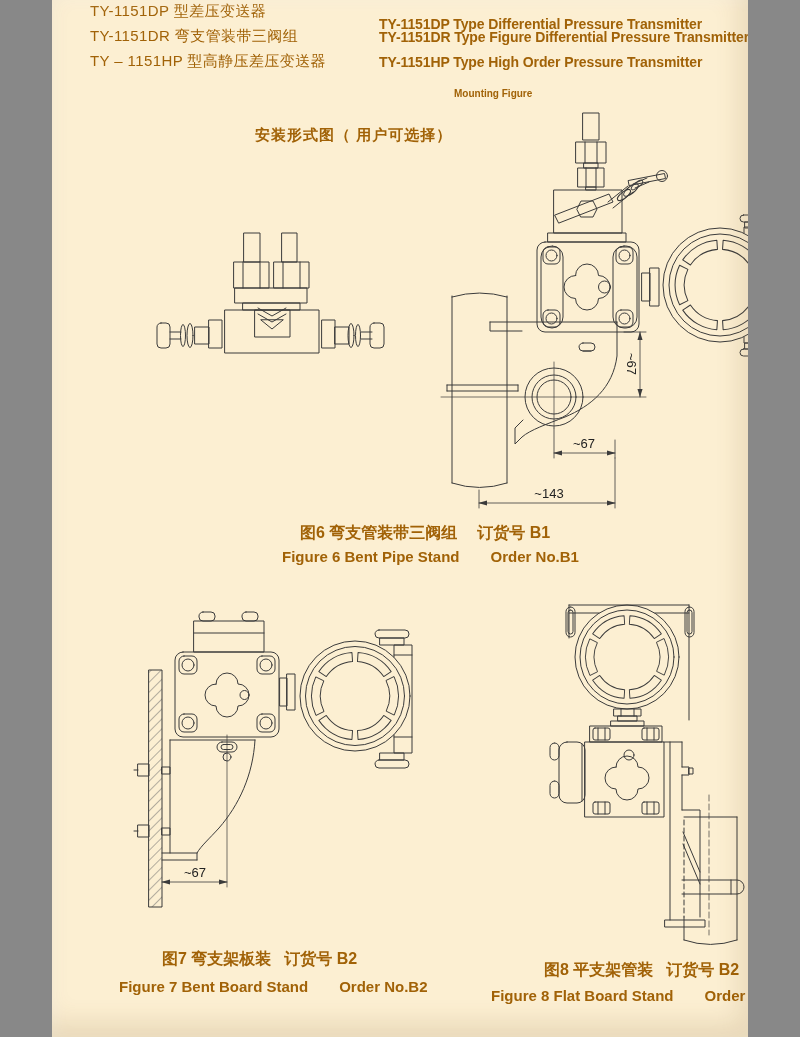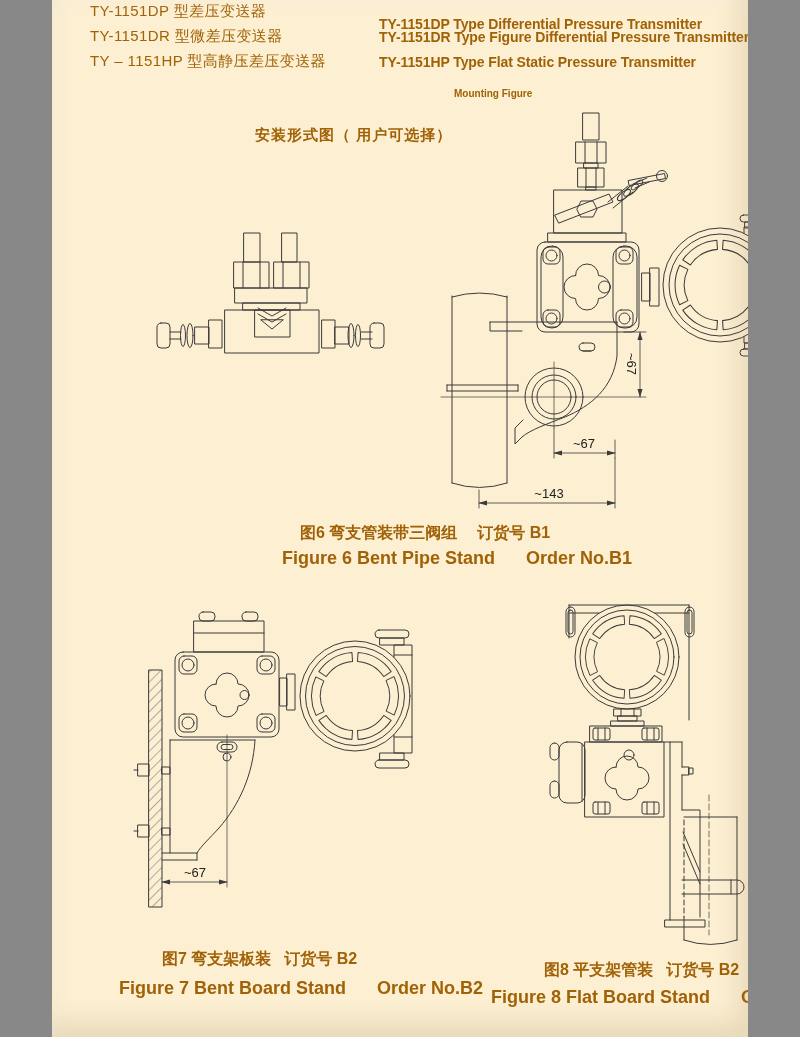--- a/index.html
+++ b/index.html
@@ -11,38 +11,38 @@
   .page::after{
     content:"";position:absolute;inset:0;pointer-events:none;
     box-shadow:inset -8px -14px 26px rgba(110,80,30,.14), inset 4px 2px 14px rgba(255,255,255,.25);
   }
   .abs{position:absolute;}
   .cn-model{font-size:15px;font-weight:500;letter-spacing:.4px;white-space:nowrap;}
   .en-model{font-size:14px;font-weight:bold;letter-spacing:-.1px;white-space:nowrap;}
   .sec-cn{font-size:15px;font-weight:bold;letter-spacing:1px;white-space:nowrap;margin-top:39px;}
   .sec-en{font-size:10px;font-weight:bold;white-space:nowrap;}
   .cap-cn{font-size:16px;font-weight:bold;white-space:nowrap;}
-  .cap-en{font-size:18px;font-weight:bold;white-space:nowrap;}
+  .cap-en{font-size:15px;font-weight:bold;white-space:nowrap;}
   .order{margin-left:20px;}
   .order-sm{margin-left:13px;}
   .order-en{margin-left:31px;}
   svg{overflow:visible;}
   svg text{font-family:"Liberation Sans","DejaVu Sans",sans-serif;font-size:13px;fill:#222;stroke:none;}
 </style>
 </head>
 <body>
 
 <div class="page">
 
   <div class="abs cn-model" style="left:38px;top:2px">TY-1151DP 型差压变送器</div>
-  <div class="abs cn-model" style="left:38px;top:27px">TY-1151DR 型微差压变送器</div>
+  <div class="abs cn-model" style="left:38px;top:27px">TY-1151DR 弯支管装带三阀组</div>
   <div class="abs cn-model" style="left:38px;top:52px">TY – 1151HP 型高静压差压变送器</div>
   <div class="abs en-model" style="left:327px;top:16px">TY-1151DP Type Differential Pressure Transmitter</div>
   <div class="abs en-model" style="left:327px;top:29px">TY-1151DR Type Figure Differential Pressure Transmitter</div>
-  <div class="abs en-model" style="left:327px;top:54px">TY-1151HP Type Flat Static Pressure Transmitter</div>
+  <div class="abs en-model" style="left:327px;top:54px">TY-1151HP Type High Order Pressure Transmitter</div>
 
   <div class="abs sec-cn" style="left:203px;top:87px">安装形式图（ 用户可选择）</div>
   <div class="abs sec-en" style="left:402px;top:88px">Mounting Figure</div>
 
   <svg class="abs" style="left:85px;top:210px" width="260" height="145" viewBox="0 0 260 145">
     <defs>
       <path id="gtab" d="M39.6 -19.3 A44 44 0 0 1 39.6 19.3 L31.5 15.3 A35 35 0 0 0 31.5 -15.3 Z"></path>
       <marker id="arw" viewBox="0 0 10 6" refX="9.5" refY="3" markerWidth="11" markerHeight="6.6" orient="auto-start-reverse">
         <path d="M0 0 L10 3 L0 6 Z" fill="#3b3b3b" stroke="none"></path>
       </marker>

